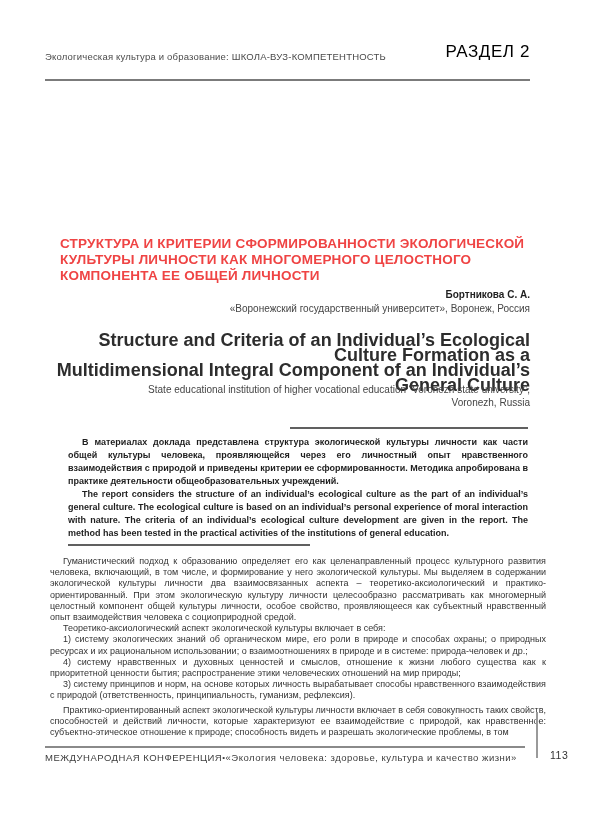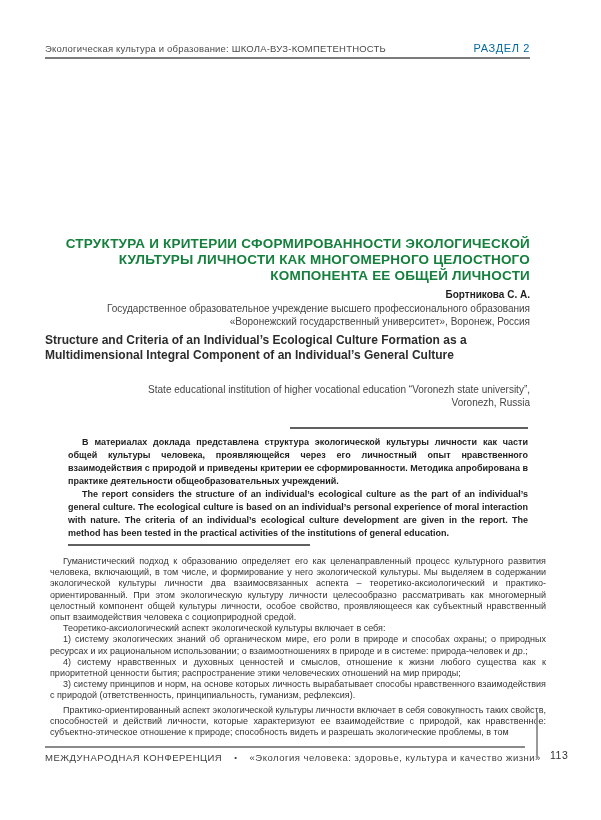--- a/index.html
+++ b/index.html
@@ -5,42 +5,42 @@
   html,body { margin:0; padding:0; background:#ffffff; }
   .page {
     position:relative; width:601px; height:820px; background:#ffffff;
     font-family:"Liberation Sans", sans-serif; color:#2b2b2b; overflow:hidden;
   }
 
   
   .header {
     position:absolute; top:42px; left:45px; width:485px;
     display:flex; justify-content:space-between; align-items:flex-end;
-    border-bottom:2px solid #7b7b7b; padding-bottom:3px;
+    border-bottom:2px solid #7b7b7b; padding-bottom:17px;
   }
   .header-left { font-size:9.5px; color:#4a4a4a; letter-spacing:0.2px; }
-  .header-right { font-size:11px; color:#0369a1; letter-spacing:0.6px;margin-left:48px; }
+  .header-right { font-size:17px; color:#000000; letter-spacing:0.6px;margin-left:48px; }
 
   
   .title-ru {
-    position:absolute; top:236px; left:60px; width:470px; text-align:right;
-    font-weight:bold; font-size:13.5px; line-height:16px; color:#15803d; letter-spacing:0.2px;
+    position:absolute; top:236px; left:60px; width:470px; text-align:left;
+    font-weight:bold; font-size:13.5px; line-height:16px; color:#ef4444; letter-spacing:0.2px;
   }
   .author-ru {
     position:absolute; top:289px; left:60px; width:470px; text-align:right;
     font-weight:bold; font-size:10px; color:#1f1f1f;
   }
   .affil {
     position:absolute; left:60px; width:470px; text-align:right;
     font-size:10px; line-height:12.5px; color:#454545;
   }
   .affil-ru { top:303px; }
   .title-en {
-    position:absolute; top:333px; left:45px; width:485px; 
-    font-weight:bold; font-size:12px; line-height:15px; color:#2d2d2d;
+    position:absolute; top:333px; left:45px; width:485px; text-align:right;
+    font-weight:bold; font-size:18px; line-height:15px; color:#2d2d2d;
   }
   .author-en {
     position:absolute; top:371px; left:60px; width:470px; text-align:right;
     font-weight:bold; font-size:10.5px; color:#1f1f1f;
   }
   .affil-en { top:384px; }
 
   
   .rule-abs-top { position:absolute; top:427px; left:290px; width:238px; height:2px; background:#606060; }
   .abstract {
@@ -57,21 +57,21 @@
     position:absolute; top:556px; left:50px; width:496px;
     font-size:9px; line-height:11.2px; text-align:justify; color:#333333;
   }
   .body-text p { margin:0; text-indent:13px; }
   .body-text p.gap { margin-top:3px; }
 
   
   .footer-rule { position:absolute; top:746px; left:45px; width:480px; height:2px; background:#8a8a8a; }
   .footer {
     position:absolute; top:752px; left:45px; width:480px;
-    display:flex; align-items:center; gap:12px;
+    display:flex; align-items:center; 
     font-size:9.5px; letter-spacing:0.5px; color:#3d3d3d; white-space:nowrap;
   }
   .footer .bullet { font-size:8px; color:#3d3d3d; }
   .page-num-rule { position:absolute; left:536px; top:712px; width:2px; height:46px; background:#9a9a9a; }
   .page-num { position:absolute; left:550px; top:749px; font-size:10.5px; color:#333333; letter-spacing:0.5px; }
 </style>
 </head>
 <body>
 
 <div class="page">
@@ -83,21 +83,20 @@
 
   <div class="title-ru">
     <div>СТРУКТУРА И КРИТЕРИИ СФОРМИРОВАННОСТИ ЭКОЛОГИЧЕСКОЙ</div>
     <div>КУЛЬТУРЫ ЛИЧНОСТИ КАК МНОГОМЕРНОГО ЦЕЛОСТНОГО</div>
     <div>КОМПОНЕНТА ЕЕ ОБЩЕЙ ЛИЧНОСТИ</div>
   </div>
 
   <div class="author-ru">Бортникова С. А.</div>
 
   <div class="affil affil-ru">
-    <div>Государственное образовательное учреждение высшего профессионального образования</div>
     <div>«Воронежский государственный университет», Воронеж, Россия</div>
   </div>
 
   <div class="title-en">
     <div>Structure and Criteria of an Individual’s Ecological Culture Formation as a</div>
     <div>Multidimensional Integral Component of an Individual’s General Culture</div>
   </div>
 
 
   <div class="affil affil-en">

